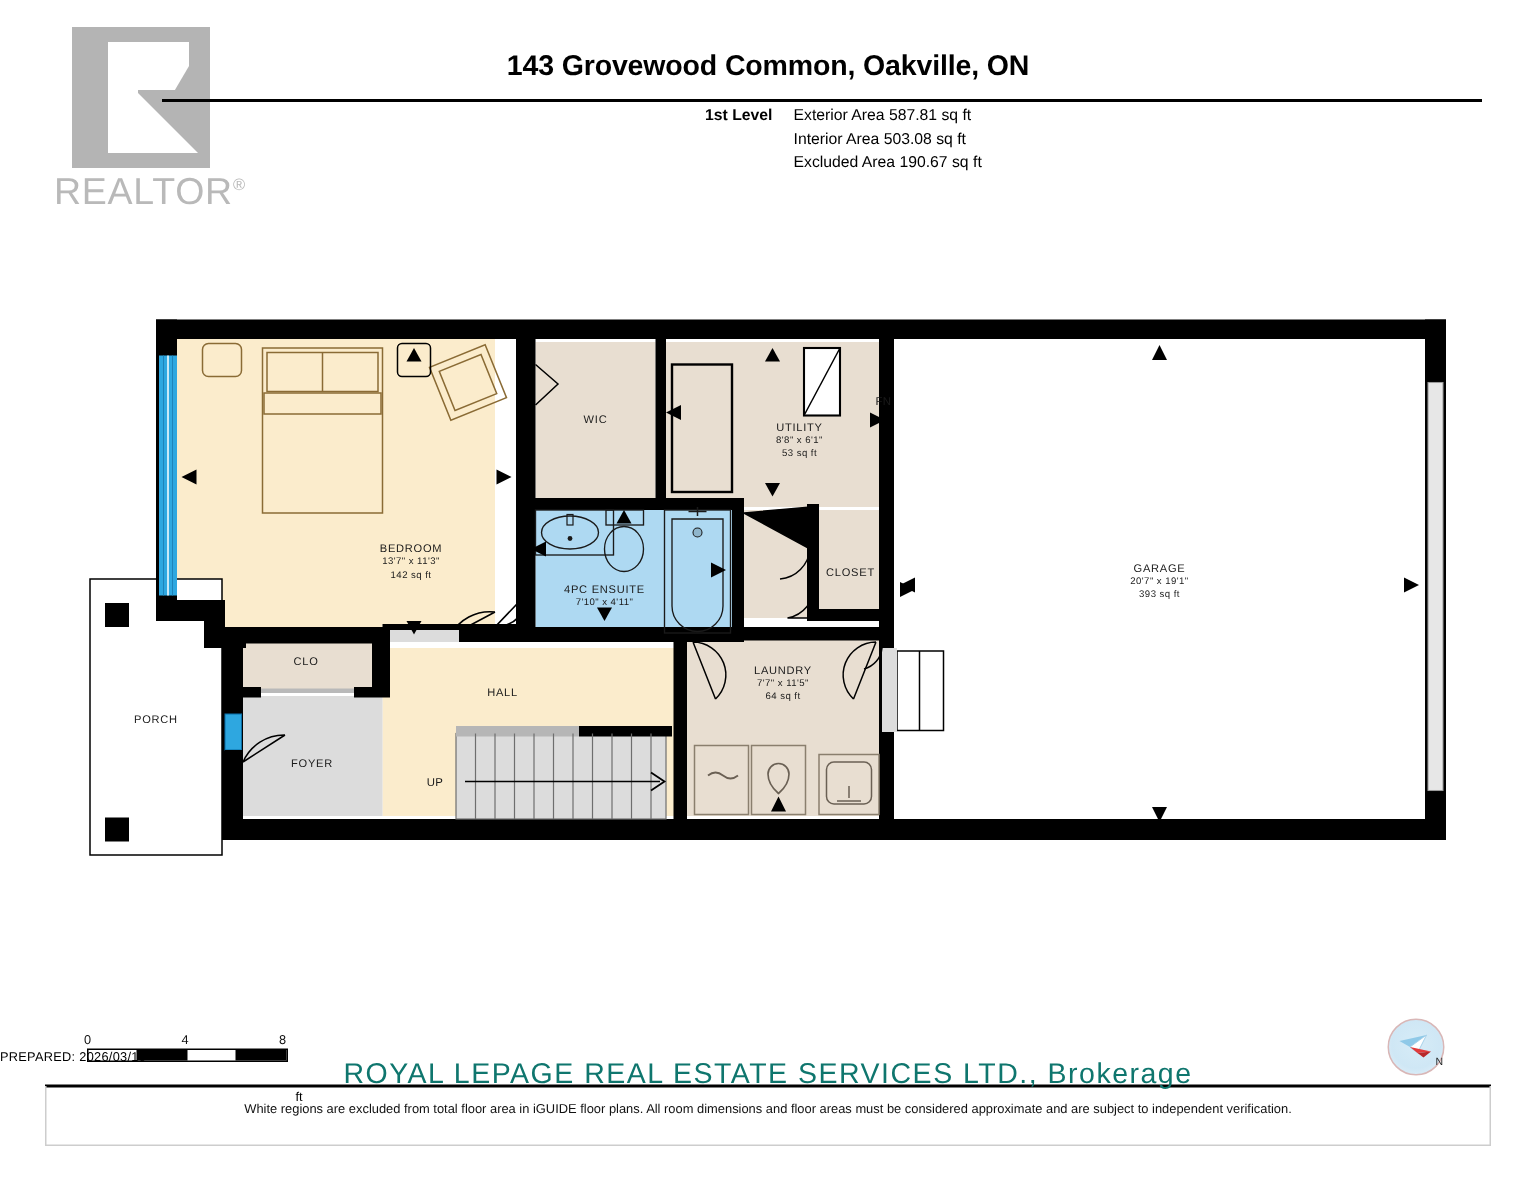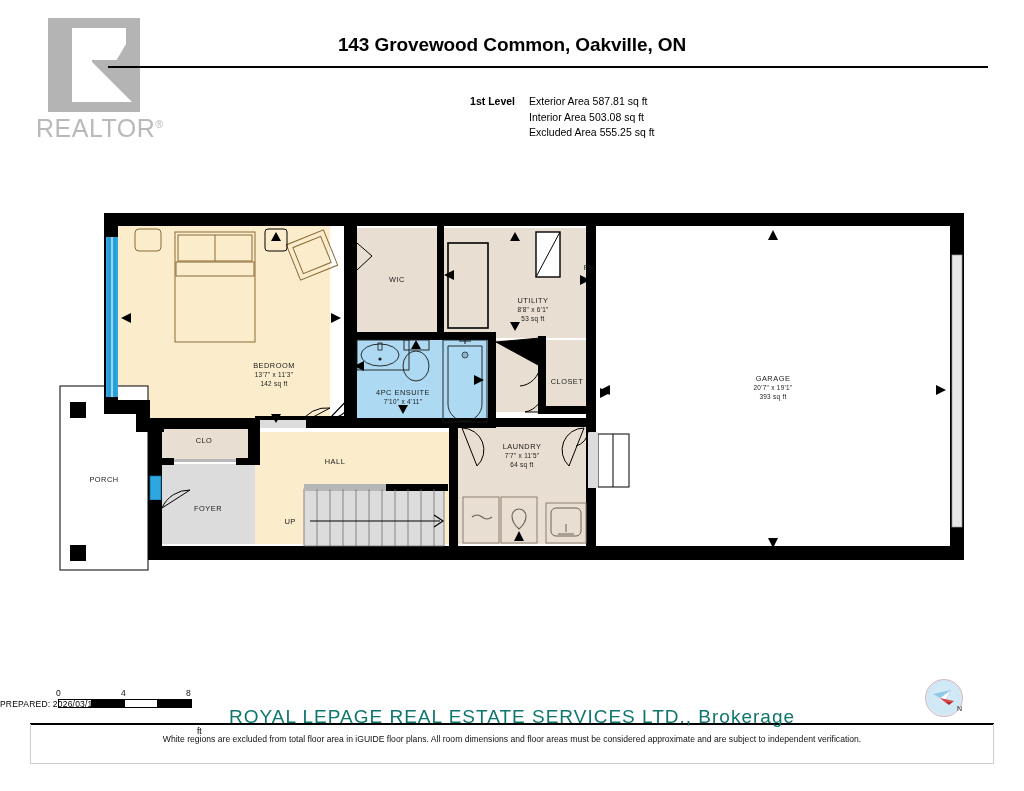--- a/index.html
+++ b/index.html
@@ -98,21 +98,20 @@
     height: 2px;
     background: #000;
   }
 
   #level-block {
     position: absolute;
     left: 455px;
     top: 70px;
     font-size: 10.5px;
     line-height: 15.5px;
-    margin-top: 24px;
   }
   #level-block .lv-row {
     display: flex;
   }
   #level-block .lv-label {
     width: 60px;
     font-weight: bold;
     text-align: right;
     padding-right: 14px;
   }
@@ -259,21 +258,21 @@
 
 <div id="title">143 Grovewood Common, Oakville, ON</div>
 <div id="title-rule"></div>
 
 <div id="level-block">
   <div class="lv-row">
     <div class="lv-label">1st Level</div>
     <div class="lv-lines">
       <div>Exterior Area 587.81 sq ft</div>
       <div>Interior Area 503.08 sq ft</div>
-      <div>Excluded Area 555.25 sq ft</div>
+      <div>Excluded Area 190.67 sq ft</div>
     </div>
   </div>
 </div>
 
 <svg id="plan" viewBox="0 0 1024 791">
 
   <path d="M118,226 L330,226 L330,416 L255,416 L255,432 L150,432 L150,400 L118,400 Z" fill="#fbeccc"></path>
 
   <rect x="357" y="228" width="80" height="110" fill="#e8ded1"></rect>
 
@@ -478,21 +477,21 @@
 <div class="lbl" style="left:209px; top:361px; width:130px;">
   <div class="rm">BEDROOM</div>
   <div class="dim">13'7" x 11'3"</div>
   <div class="area">142 sq ft</div>
 </div>
 
 <div class="lbl" style="left:347px; top:275px; width:100px;">
   <div class="rm">WIC</div>
 </div>
 
-<div class="lbl" style="left:483px; top:296px; width:100px;">
+<div class="lbl" style="left:483px; top:280px; width:100px;">
   <div class="rm">UTILITY</div>
   <div class="dim">8'8" x 6'1"</div>
   <div class="area">53 sq ft</div>
 </div>
 
 <div class="lbl" style="left:348px; top:388px; width:110px;">
   <div class="rm">4PC ENSUITE</div>
   <div class="dim">7'10" x 4'11"</div>
 </div>
 

